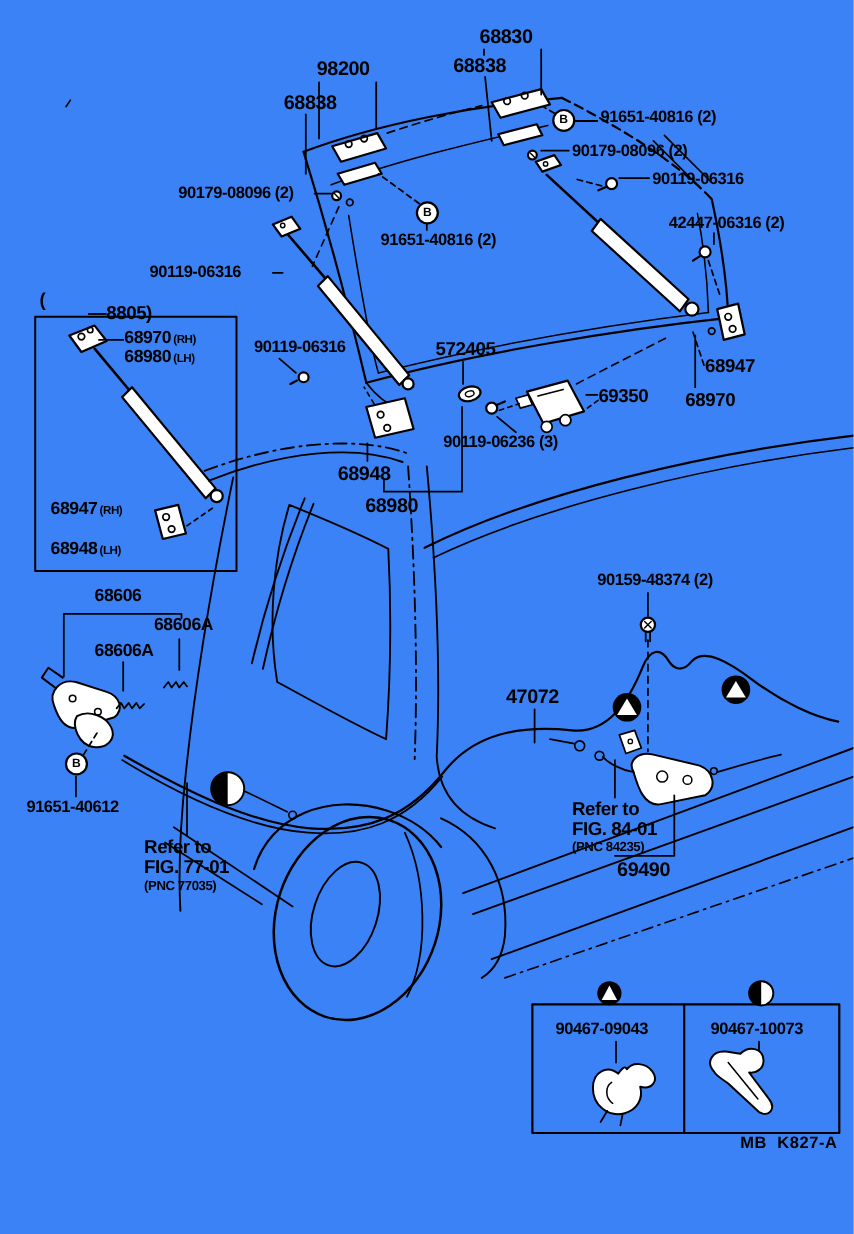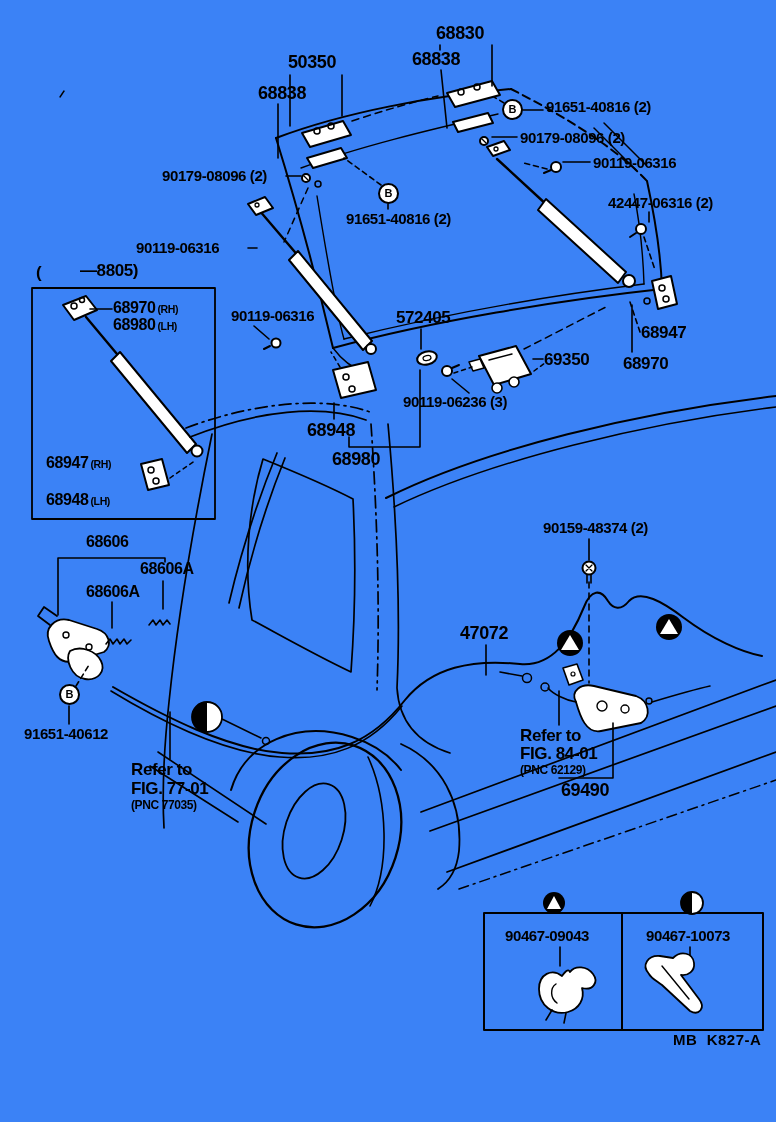--- a/index.html
+++ b/index.html
@@ -231,31 +231,31 @@
     </g>
     <g stroke-width="1.8">
       <path d="M649,974 C641,965 648,955 660,956 L673,958 C681,950 693,953 694,963 C695,971 688,976 681,975 L699,999 C706,1008 699,1016 690,1011 L662,985 C655,980 651,978 649,974 Z" fill="#fff"></path>
       <path d="M662,966 L689,999" stroke-width="1.4"></path>
     </g>
   </g>
 </svg>
 
 <div class="lbl" style="left:436px;top:24px;font-size:18px">68830</div>
 <div class="lbl" style="left:412px;top:50px;font-size:18px">68838</div>
-<div class="lbl" style="left:288px;top:53px;font-size:18px">50350</div>
+<div class="lbl" style="left:288px;top:53px;font-size:18px">98200</div>
 <div class="lbl" style="left:258px;top:84px;font-size:18px">68838</div>
 <div class="lbl" style="left:546px;top:99px;font-size:15px">91651-40816 (2)</div>
 <div class="lbl" style="left:520px;top:130px;font-size:15px">90179-08096 (2)</div>
 <div class="lbl" style="left:593px;top:155px;font-size:15px">90119-06316</div>
 <div class="lbl" style="left:608px;top:195px;font-size:15px">42447-06316 (2)</div>
 <div class="lbl" style="left:162px;top:168px;font-size:15px">90179-08096 (2)</div>
 <div class="lbl" style="left:346px;top:211px;font-size:15px">91651-40816 (2)</div>
 <div class="lbl" style="left:136px;top:240px;font-size:15px">90119-06316</div>
 <div class="lbl" style="left:36px;top:264px;font-size:17px">(</div>
-<div class="lbl" style="left:80px;top:262px;font-size:17px">—8805)</div>
+<div class="lbl" style="left:80px;top:276px;font-size:17px">—8805)</div>
 <div class="lbl" style="left:113px;top:300px;font-size:16px"><span>68970</span><span class="sfx">(RH)</span></div>
 <div class="lbl" style="left:113px;top:317px;font-size:16px"><span>68980</span><span class="sfx">(LH)</span></div>
 <div class="lbl" style="left:231px;top:308px;font-size:15px">90119-06316</div>
 <div class="lbl" style="left:396px;top:309px;font-size:17px">572405</div>
 <div class="lbl" style="left:544px;top:351px;font-size:17px">69350</div>
 <div class="lbl" style="left:641px;top:324px;font-size:17px">68947</div>
 <div class="lbl" style="left:623px;top:355px;font-size:17px">68970</div>
 <div class="lbl" style="left:403px;top:394px;font-size:15px">90119-06236 (3)</div>
 <div class="lbl" style="left:307px;top:421px;font-size:18px">68948</div>
 <div class="lbl" style="left:332px;top:450px;font-size:18px">68980</div>
@@ -265,21 +265,21 @@
 <div class="lbl" style="left:140px;top:561px;font-size:16px">68606A</div>
 <div class="lbl" style="left:86px;top:584px;font-size:16px">68606A</div>
 <div class="lbl" style="left:543px;top:520px;font-size:15px">90159-48374 (2)</div>
 <div class="lbl" style="left:460px;top:624px;font-size:18px">47072</div>
 <div class="lbl" style="left:24px;top:726px;font-size:15px">91651-40612</div>
 <div class="lbl" style="left:131px;top:761px;font-size:17px">Refer to</div>
 <div class="lbl" style="left:131px;top:780px;font-size:17px">FIG. 77-01</div>
 <div class="lbl" style="left:131px;top:799px;font-size:12px">(PNC 77035)</div>
 <div class="lbl" style="left:520px;top:727px;font-size:17px">Refer to</div>
 <div class="lbl" style="left:520px;top:745px;font-size:17px">FIG. 84-01</div>
-<div class="lbl" style="left:520px;top:764px;font-size:12px">(PNC 62129)</div>
+<div class="lbl" style="left:520px;top:764px;font-size:12px">(PNC 84235)</div>
 <div class="lbl" style="left:561px;top:781px;font-size:18px">69490</div>
 <div class="lbl" style="left:505px;top:928px;font-size:15px">90467-09043</div>
 <div class="lbl" style="left:646px;top:928px;font-size:15px">90467-10073</div>
 
 <div class="bmark" style="left:502px;top:99px">B</div>
 <div class="bmark" style="left:378px;top:183px">B</div>
 <div class="bmark" style="left:59px;top:684px">B</div>
 
 <div class="footer" style="left:673px;top:1031px;font-size:15px">MB  K827-A</div>
 

